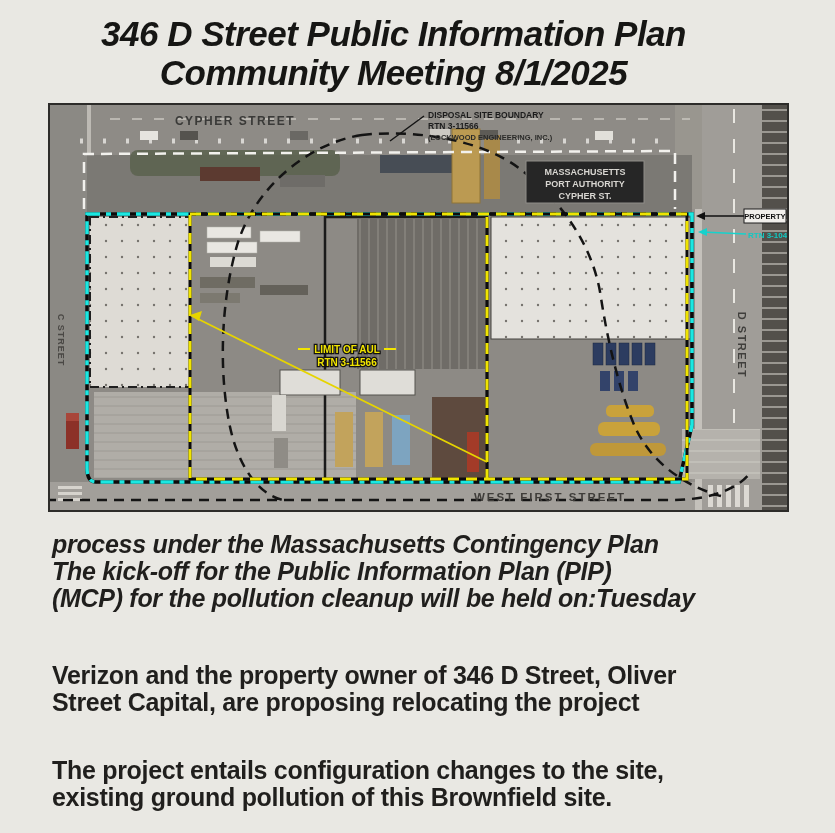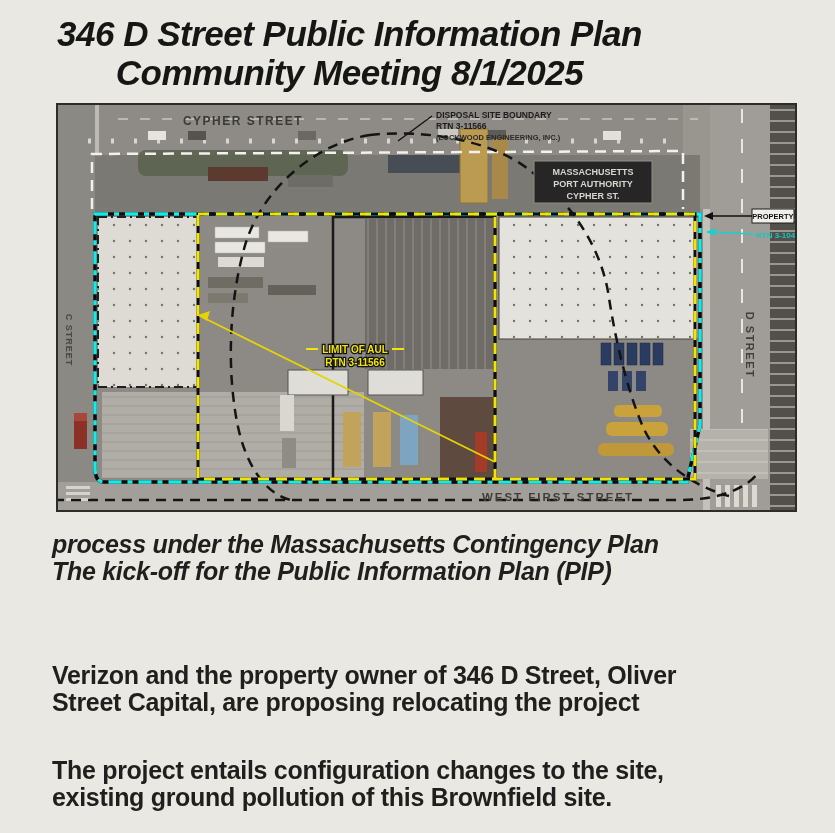--- a/index.html
+++ b/index.html
@@ -1,22 +1,22 @@
 <!DOCTYPE html>
 <html><head>
 <meta charset="utf-8">
 <style>
   html,body{margin:0;padding:0;}
   .page{position:relative;width:835px;height:833px;background:#e9e8e3;overflow:hidden;
         font-family:"Liberation Sans",sans-serif;}
   .title{position:absolute;top:14px;left:0;width:699px;text-align:center;
          font-weight:bold;font-style:italic;font-size:35px;line-height:39px;
-         color:#161614;letter-spacing:-0.5px;}
+         color:#161614;letter-spacing:-0.5px;padding-left:44px;}
   .map-frame{position:absolute;left:48px;top:103px;width:737px;height:405px;
-             border:2px solid #2d2c2a;background:#737373;margin-left:8px;}
+             border:2px solid #2d2c2a;background:#737373;}
   .map-frame svg{display:block;}
   .para{position:absolute;left:52px;width:762px;font-weight:bold;font-size:25px;
         line-height:27px;color:#201f1d;letter-spacing:-0.3px;}
   .para.it{font-style:italic;}
   .zoom-link{color:#2b28ef;text-decoration:underline;font-weight:bold;font-style:italic;cursor:pointer;}
   .p1{top:531px;} .p2{top:662px;} .p3{top:757px;}
   text{font-family:"Liberation Sans",sans-serif;}
 </style>
 </head>
 <body>
@@ -200,20 +200,21 @@
         <text x="688" y="240" text-anchor="middle" font-size="11" font-weight="bold" fill="#403f3c" letter-spacing="1.5" transform="rotate(90 688 240)">D STREET</text>
 
         <text x="8" y="235" text-anchor="middle" font-size="9" font-weight="bold" fill="#4a4845" letter-spacing="1" transform="rotate(90 8 235)">C STREET</text>
       </g>
     </svg>
   </div>
 
   <div class="para it p1">
     <div>process under the Massachusetts Contingency Plan</div>
     <div>The kick-off for the Public Information Plan (PIP)</div>
+    <div>(MCP) for the pollution cleanup will be held on:Tuesday</div>
   </div>
 
   <div class="para p2">
     <div>Verizon and the property owner of 346 D Street, Oliver</div>
     <div>Street Capital, are proposing relocating the project</div>
   </div>
 
   <div class="para p3">
     <div>The project entails configuration changes to the site,</div>
     <div>existing ground pollution of this Brownfield site.</div>

